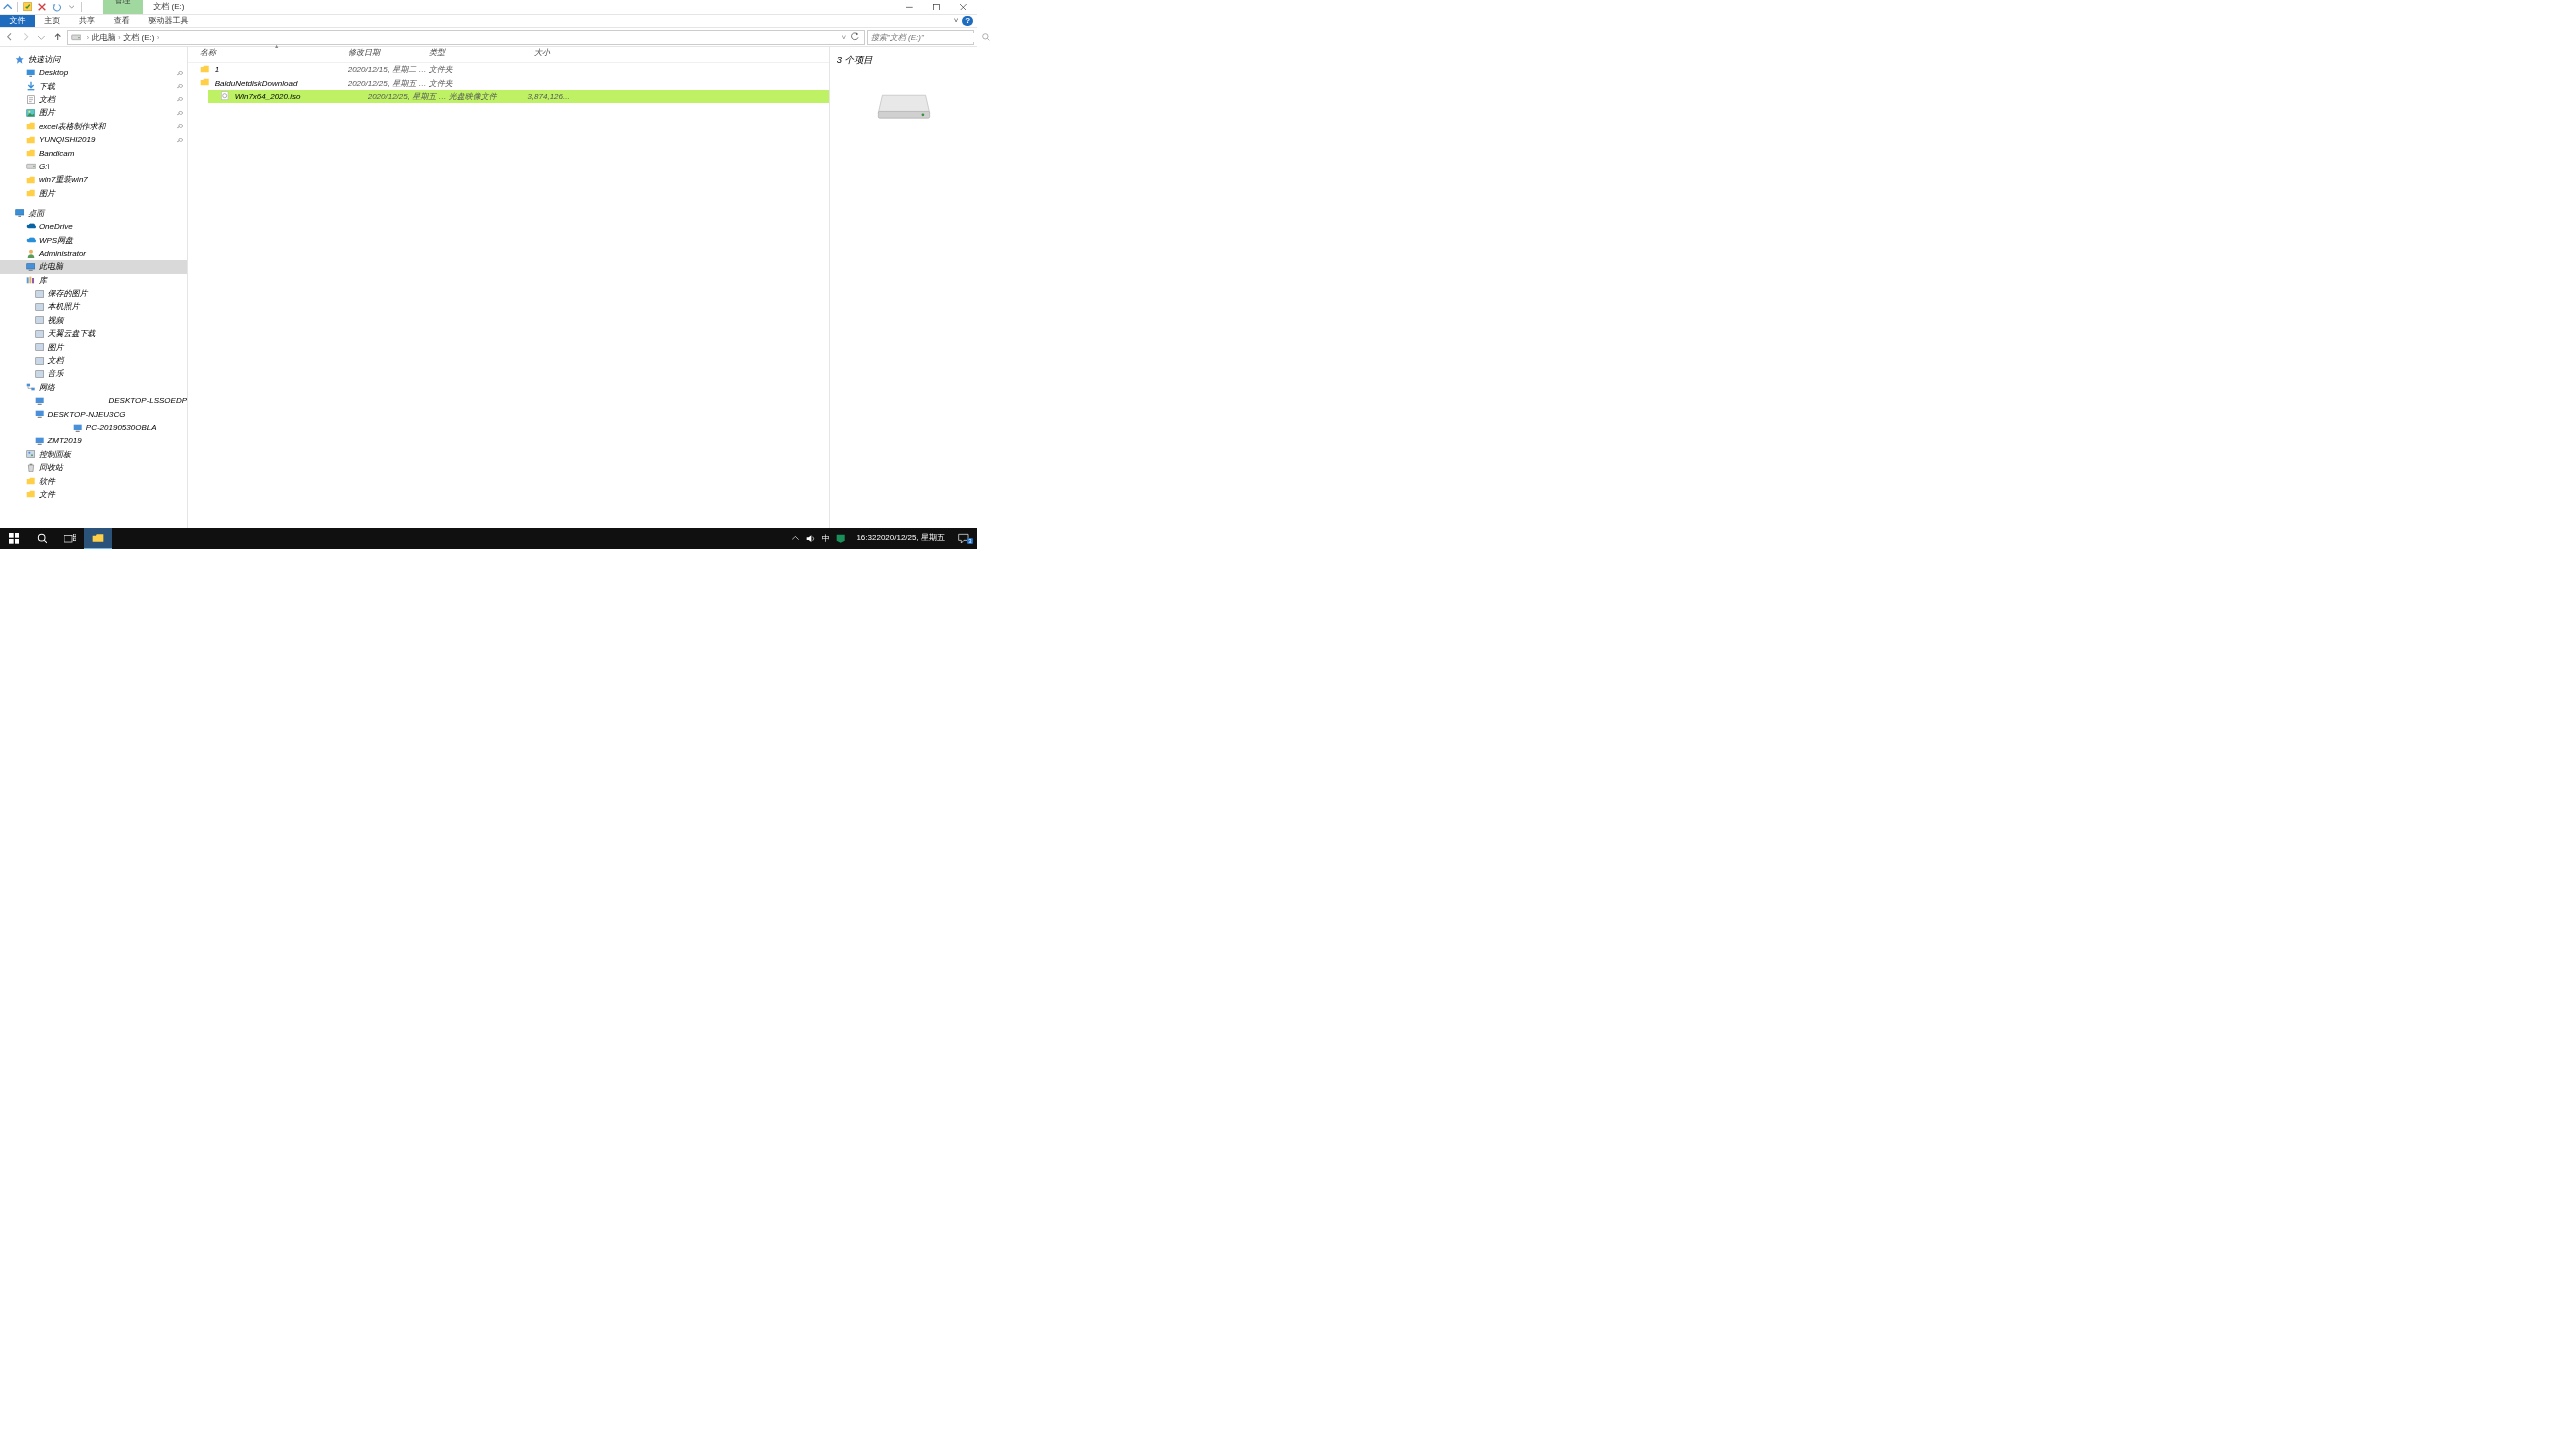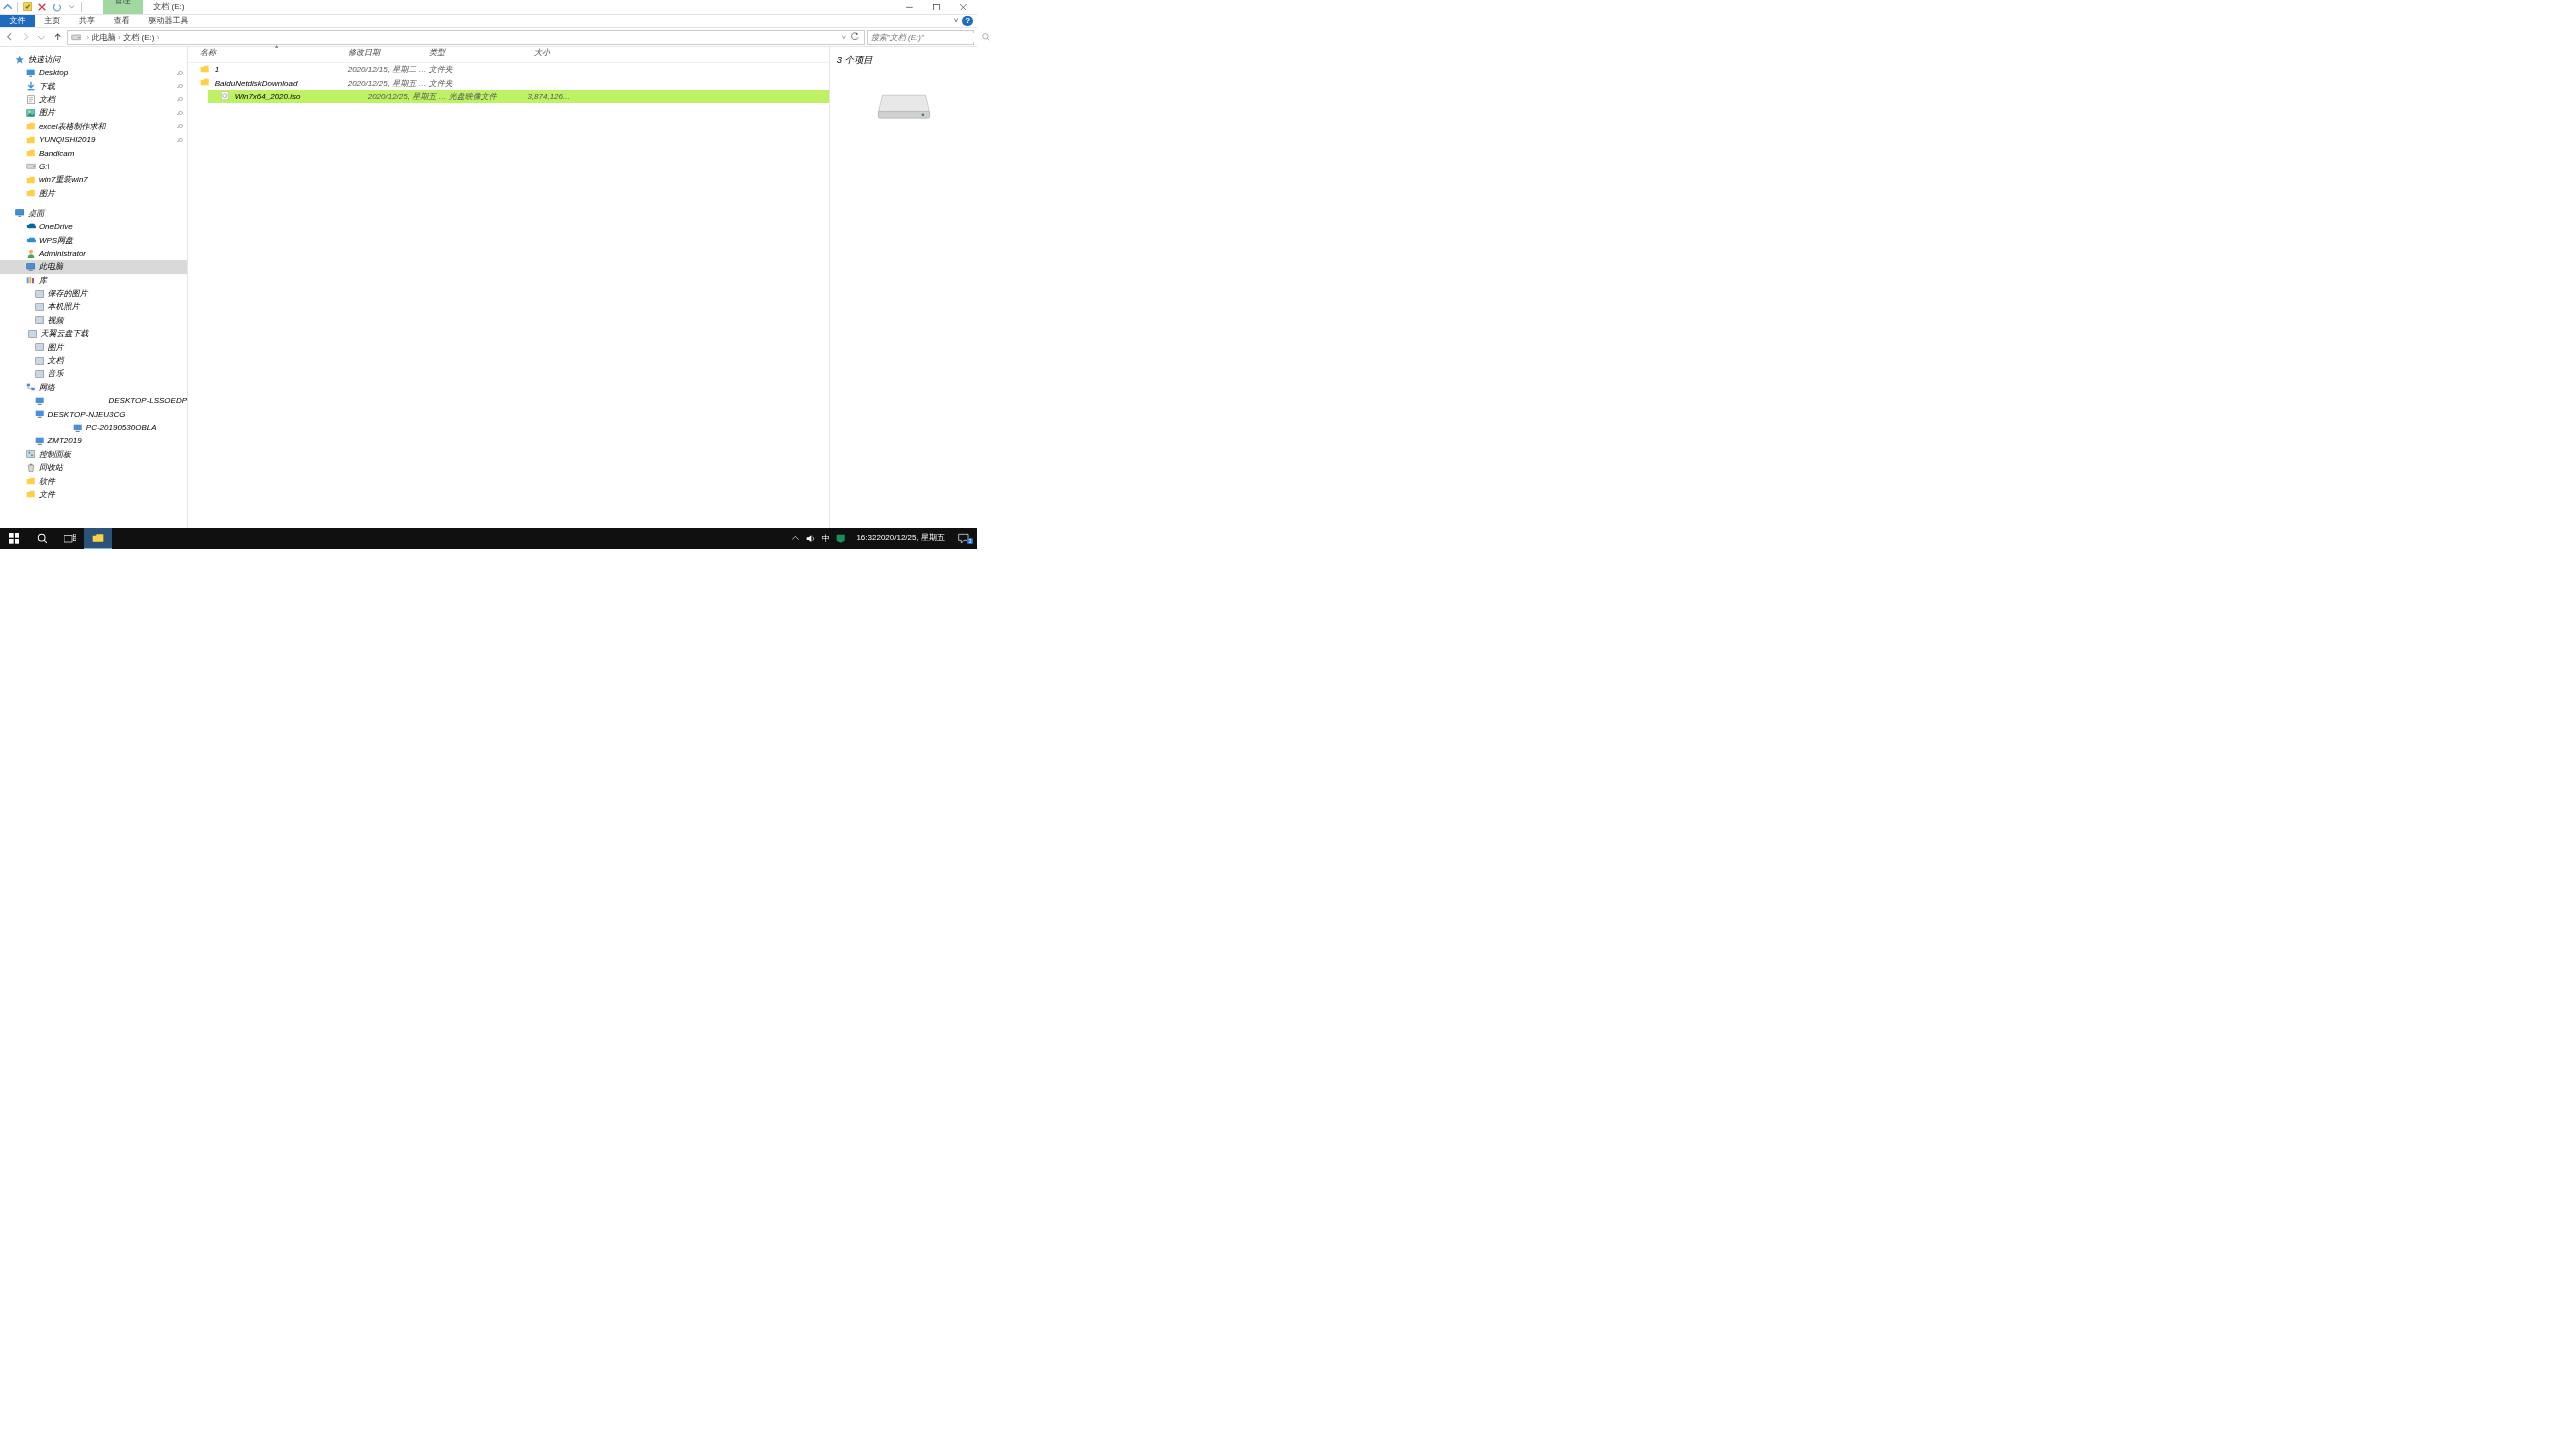--- a/index.html
+++ b/index.html
@@ -394,21 +394,21 @@
             <span>本机照片</span>
           </div>
           <div class="tree-item" style="padding-left: 34px;">
             <span class="tree-icon">
               <svg width="9.4" height="8" viewBox="0 0 14 12">
                 <rect x="1" y="1" width="12" height="10" fill="#c8d8e8" stroke="#888"></rect>
               </svg>
             </span>
             <span>视频</span>
           </div>
-          <div class="tree-item" style="padding-left: 27px;">
+          <div class="tree-item" style="padding-left: 34px;">
             <span class="tree-icon">
               <svg width="9.4" height="8" viewBox="0 0 14 12">
                 <rect x="1" y="1" width="12" height="10" fill="#c8d8e8" stroke="#888"></rect>
               </svg>
             </span>
             <span>天翼云盘下载</span>
           </div>
           <div class="tree-item" style="padding-left: 34px;">
             <span class="tree-icon">
               <svg width="9.4" height="8" viewBox="0 0 14 12">

